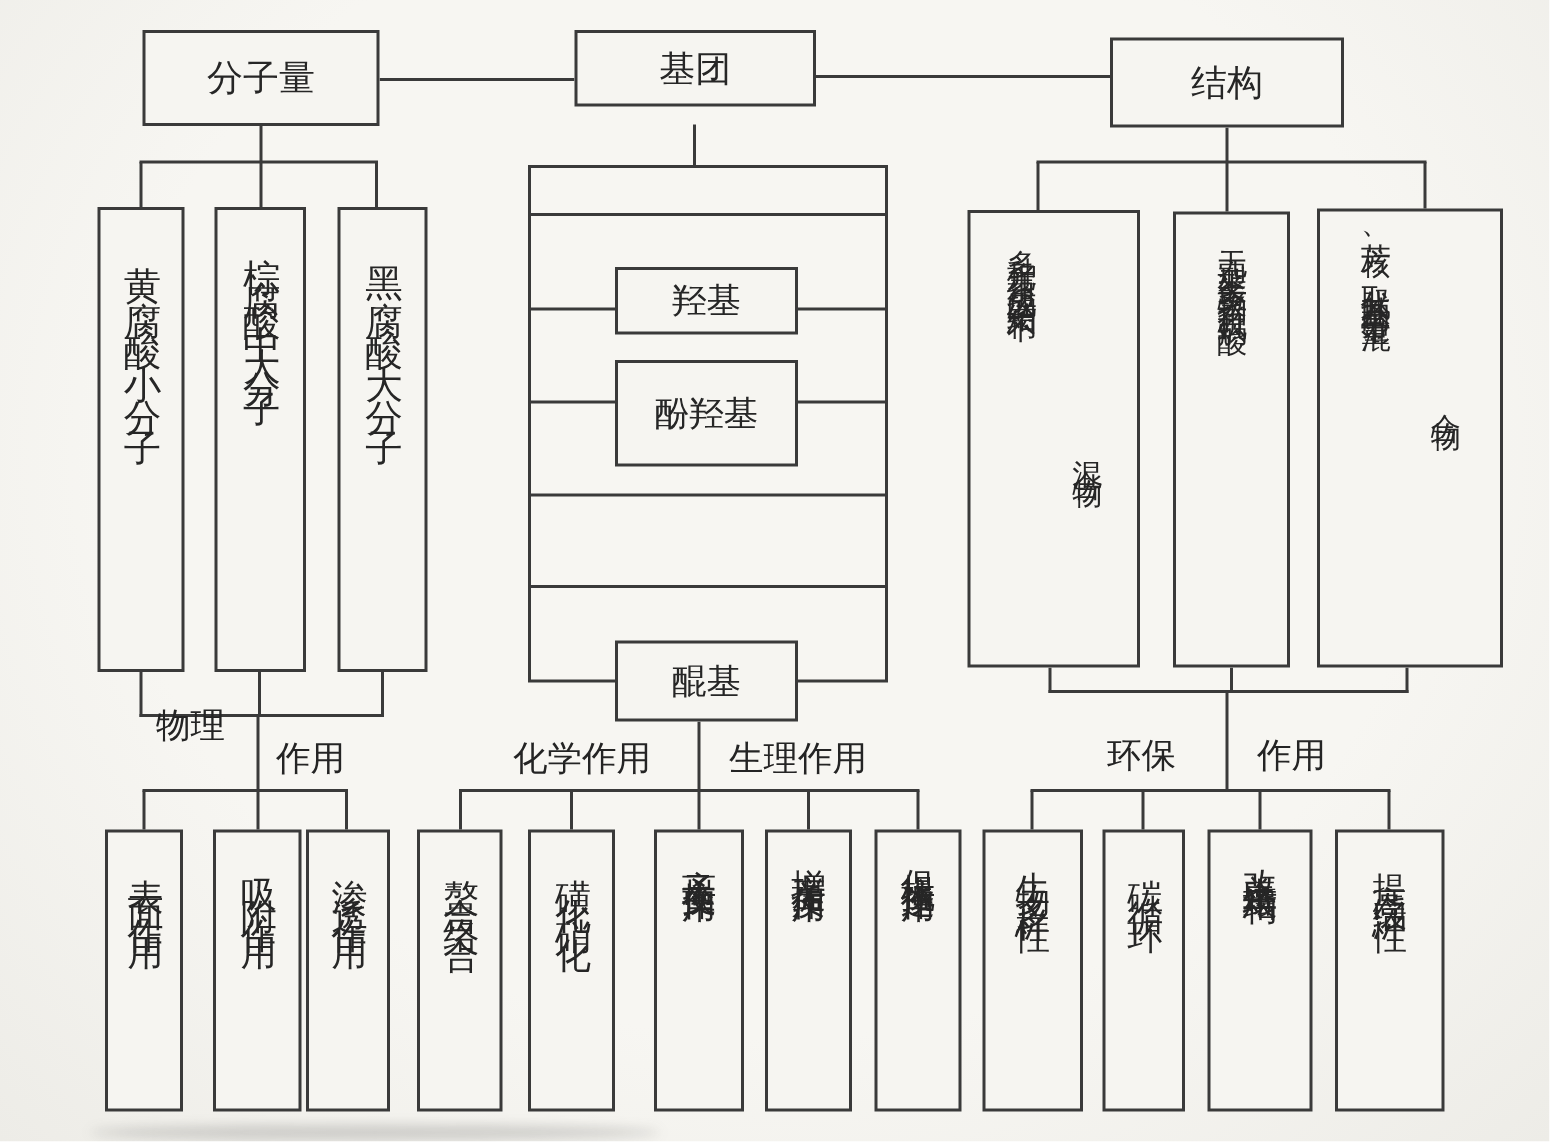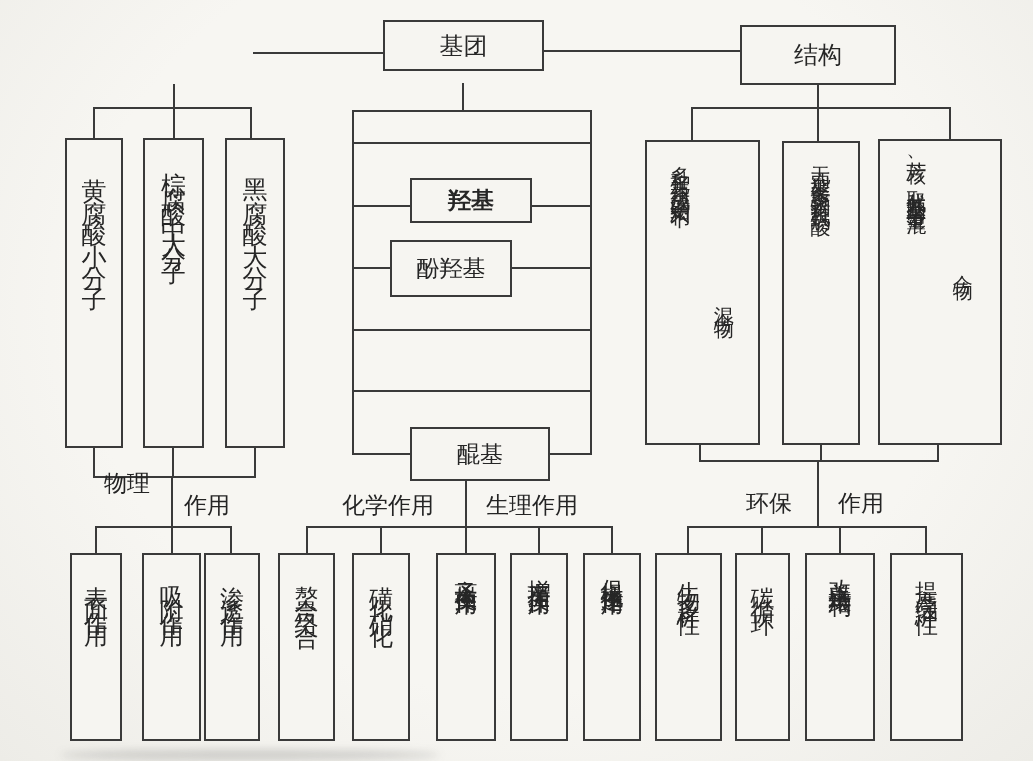--- a/index.html
+++ b/index.html
@@ -83,55 +83,56 @@
       <line x1="699" y1="461" x2="939" y2="461"></line>
       <line x1="818" y1="461" x2="818" y2="527"></line>
       <line x1="687" y1="527" x2="927" y2="527"></line>
       <line x1="688" y1="527" x2="688" y2="554"></line>
       <line x1="762" y1="527" x2="762" y2="554"></line>
       <line x1="840" y1="527" x2="840" y2="554"></line>
       <line x1="926" y1="527" x2="926" y2="554"></line>
     </g>
   </svg>
 
+  <div class="box htext" style="left:95px;top:20px;width:158px;height:64px;">分子量</div>
   <div class="box htext" style="left:383px;top:20px;width:161px;height:51px;">基团</div>
   <div class="box htext" style="left:740px;top:25px;width:156px;height:60px;">结构</div>
 
   <div class="box vbox" style="left:65px;top:138px;width:58px;height:310px;">
     <span class="vcol s6">黄腐酸小分子</span>
   </div>
   <div class="box vbox" style="left:143px;top:138px;width:61px;height:310px;">
     <span class="vcol s7">棕腐酸中大分子</span>
   </div>
   <div class="box vbox" style="left:225px;top:138px;width:60px;height:310px;">
     <span class="vcol s6">黑腐酸大分子</span>
   </div>
 
   <div class="box" style="left:352px;top:110px;width:240px;height:345px;background:transparent;"></div>
-  <div class="box htext gbox" style="left:410px;top:178px;width:122px;height:45px;font-weight:bold;">羟基</div>
-  <div class="box htext gbox" style="left:390px;top:240px;width:122px;height:57px;font-family:Liberation Serif, serif;">酚羟基</div>
-  <div class="box htext gbox" style="left:410px;top:427px;width:140px;height:54px;">醌基</div>
+  <div class="box htext gbox" style="left:410px;top:178px;width:122px;height:45px;">羟基</div>
+  <div class="box htext gbox" style="left:410px;top:240px;width:122px;height:71px;font-family:Liberation Serif, serif;">酚羟基</div>
+  <div class="box htext gbox" style="left:410px;top:427px;width:122px;height:54px;">醌基</div>
 
   <div class="box vpair" style="left:645px;top:140px;width:115px;height:305px;">
     <span class="vcol r11">多种元素组成的结构不一</span>
     <span class="vcol rsub1">混合物</span>
   </div>
   <div class="box vbox" style="left:782px;top:141px;width:78px;height:304px;">
     <span class="vcol r11">无定型类多聚物有机弱酸</span>
   </div>
   <div class="box vpair" style="left:878px;top:139px;width:124px;height:306px;">
     <span class="vcol r12">芳核、取代基不同分子量混</span>
     <span class="vcol rsub3">合物</span>
   </div>
 
   <span class="rowlabel" style="left:104px;top:468px;width:64px;text-align:left;font-family:Liberation Serif, serif;">物理</span>
   <span class="rowlabel" style="left:184px;top:490px;">作用</span>
   <span class="rowlabel" style="left:342px;top:490px;">化学作用</span>
   <span class="rowlabel" style="left:486px;top:490px;">生理作用</span>
-  <span class="rowlabel" style="left:738px;top:488px;width:62px;text-align:center;">环保</span>
+  <span class="rowlabel" style="left:738px;top:488px;width:62px;text-align:left;">环保</span>
   <span class="rowlabel" style="left:838px;top:488px;">作用</span>
 
   <div class="box vbox" style="left:70px;top:553px;width:52px;height:188px;">
     <span class="vcol b4">表面作用</span>
   </div>
   <div class="box vbox" style="left:142px;top:553px;width:59px;height:188px;">
     <span class="vcol b4">吸附作用</span>
   </div>
   <div class="box vbox" style="left:204px;top:553px;width:56px;height:188px;">
     <span class="vcol b4">渗透作用</span>

